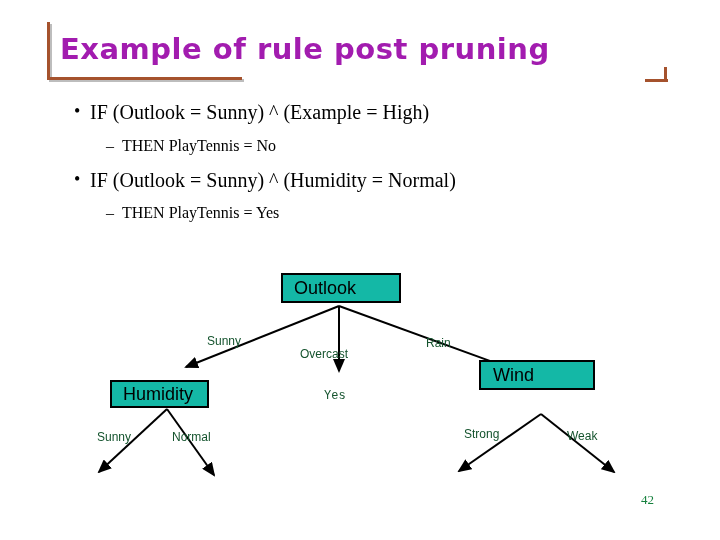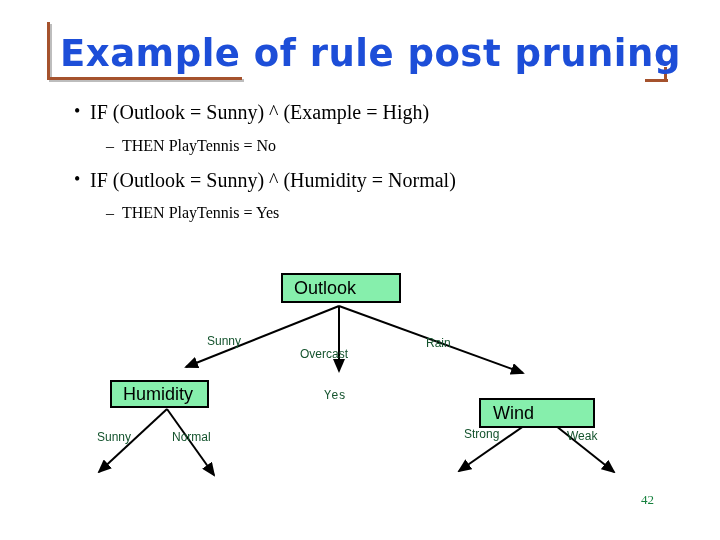--- a/index.html
+++ b/index.html
@@ -12,23 +12,23 @@
     font-family: "Liberation Sans", sans-serif;
   }
 
   
   .title {
     position: absolute;
     left: 60px;
     top: 32px;
     font-family: "DejaVu Sans", sans-serif;
     font-weight: bold;
-    font-size: 37px;
+    font-size: 29px;
     letter-spacing: 0.5px;
-    color: #1d4ed8;
+    color: #a21caf;
     white-space: nowrap;
   }
   .bracket-v {
     position: absolute;
     left: 47px; top: 22px;
     width: 3px; height: 58px;
     background: #a5522d;
     box-shadow: 2px 2px 0 #bdbdbd;
   }
   .bracket-h {
@@ -76,31 +76,31 @@
   .sub-row .marker { width: 16px; }
   #bullet-1 { top: 101px; }
   #sub-1    { top: 137px; }
   #bullet-2 { top: 169px; }
   #sub-2    { top: 204px; }
 
   
   .tree-box {
     position: absolute;
     border: 2px solid #000;
-    background: #86efac;
+    background: #14b8a6;
     display: flex;
     align-items: center;
     font-size: 18px;
     color: #000;
     padding-left: 11px;
     box-sizing: border-box;
   }
   #node-outlook  { left: 281px; top: 273px; width: 120px; height: 30px; }
   #node-humidity { left: 110px; top: 380px; width: 99px; height: 28px; }
-  #node-wind     { left: 479px; top: 398px; width: 116px; height: 30px; padding-left: 12px; }
+  #node-wind     { left: 479px; top: 360px; width: 116px; height: 30px; padding-left: 12px; }
 
   .tree-label {
     position: absolute;
     font-size: 12px;
     color: #14532d;
     white-space: nowrap;
   }
   #label-sunny    { left: 207px; top: 334px; }
   #label-overcast { left: 300px; top: 335px; margin-top: 12px; }
   #label-rain     { left: 426px; top: 336px; }

